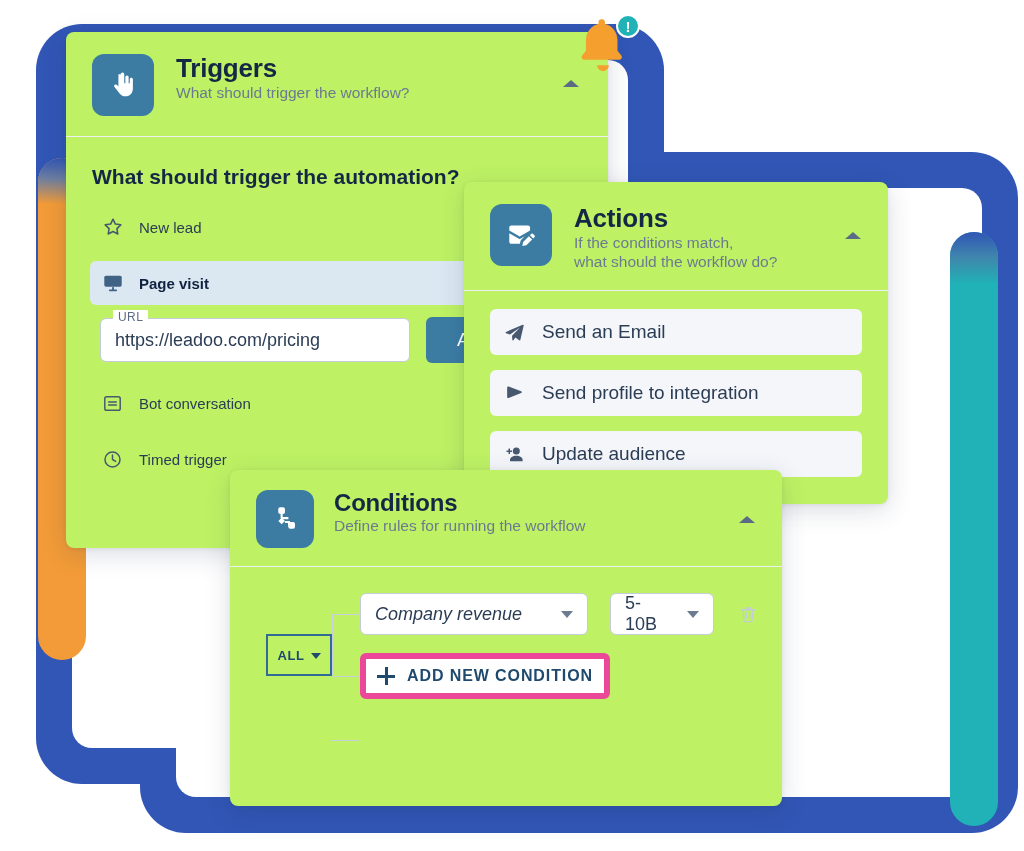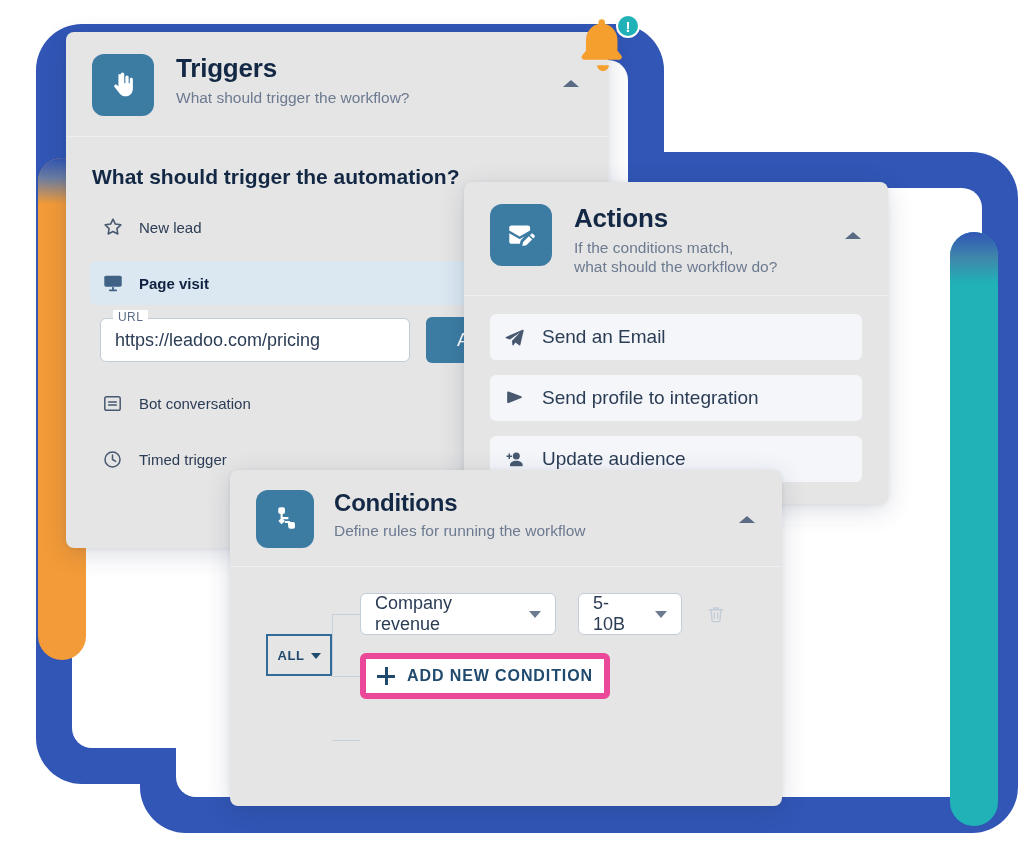--- a/index.html
+++ b/index.html
@@ -69,21 +69,21 @@
   .bar-mask-teal {
     right: 26px; top: 232px;
     width: 48px; height: 52px;
     border-radius: 24px 24px 0 0;
     background: linear-gradient(180deg, #3156b5 0%, #3f87ac 50%, #20b2b6 100%);
   }
 
   
   .card {
     position: absolute;
-    background: #e5e5e5;
+    background: #bef264;
     border-radius: 8px;
     box-shadow: 0 6px 26px rgba(28,45,80,0.16), 0 1px 4px rgba(28,45,80,0.08);
   }
   .card-head {
     display: flex;
     align-items: flex-start;
     border-bottom: 1px solid #eceff3;
   }
   .card-icon {
     flex: 0 0 auto;
@@ -99,21 +99,20 @@
     font-size: 26px;
     font-weight: bold;
     color: #132844;
     line-height: 1.1;
     letter-spacing: -0.2px;
   }
   .card-sub {
     font-size: 15.5px;
     color: #6c7a90;
     line-height: 1.28;
-    margin-top: 5px;
     white-space: pre-line;
   }
   .collapse-arrow {
     flex: 0 0 auto;
     width: 22px; height: 22px;
     display: flex; align-items: center; justify-content: center;
     cursor: pointer;
   }
   .collapse-arrow i {
     display: block;
@@ -295,21 +294,21 @@
     background: #fff;
     display: flex;
     align-items: center;
     justify-content: space-between;
     padding: 0 14px;
     box-sizing: border-box;
     font-size: 18px;
     color: #2b3c55;
     cursor: pointer;
   }
-  .sel.wide { width: 196px; }
+  .sel.wide { width: 228px; font-style: italic; }
   .sel.narrow { width: 104px; margin-left: 22px; }
   .sel .caret {
     width: 0; height: 0;
     border-left: 6px solid transparent;
     border-right: 6px solid transparent;
     border-top: 7px solid #6d7b90;
     margin-left: 14px;
   }
   .trash {
     width: 24px; height: 26px;

